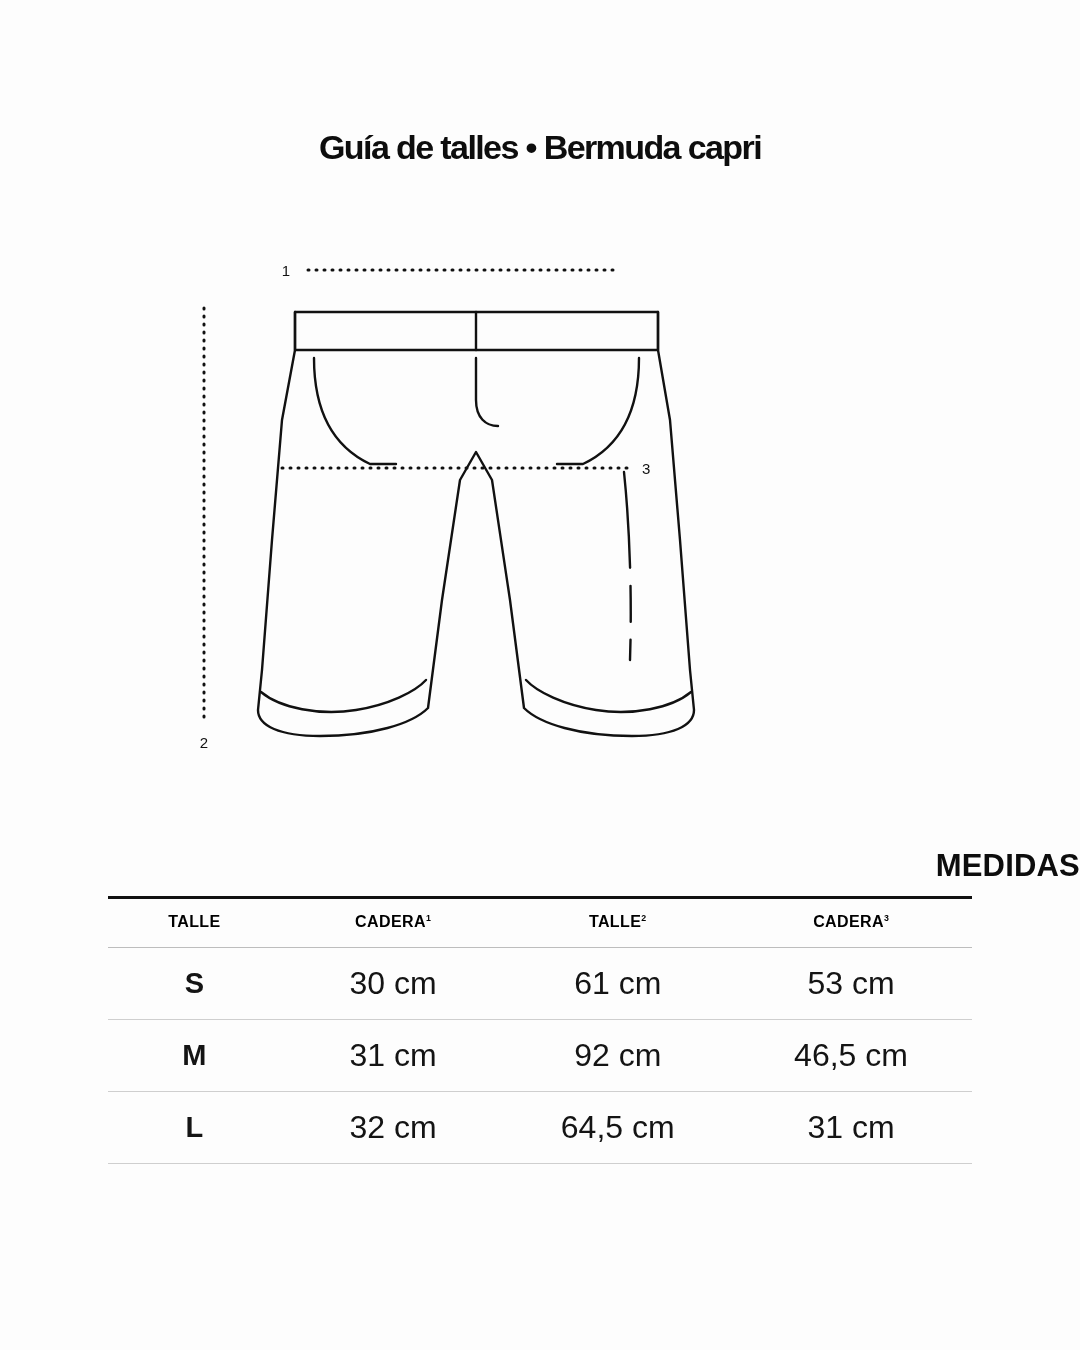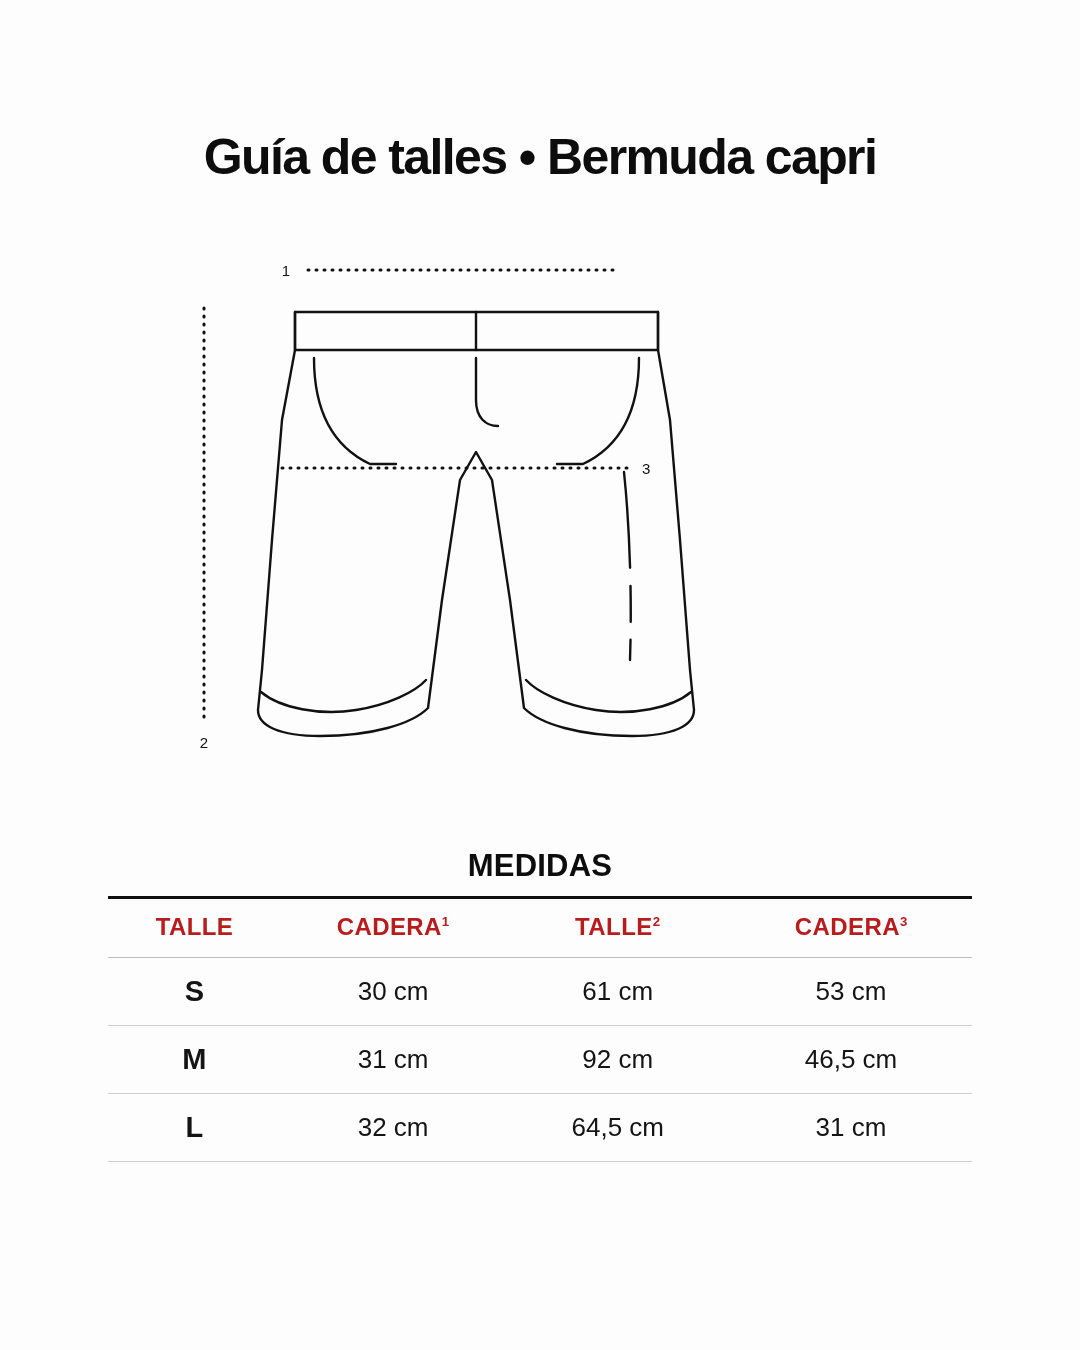--- a/index.html
+++ b/index.html
@@ -23,21 +23,21 @@
     background: #fdfdfd;
   }
 
   
   .title {
     position: absolute;
     top: 128px;
     left: 0;
     width: 1080px;
     text-align: center;
-    font-size: 50px;
+    font-size: 34px;
     font-weight: 700;
     letter-spacing: -1.6px;
     color: #0d0d0d;
     font-family: "Liberation Sans", sans-serif;
   }
 
   
   .illustration {
     position: absolute;
     top: 240px;
@@ -49,52 +49,52 @@
     display: block;
     margin: 0 auto;
   }
 
   
   .measures-heading {
     position: absolute;
     top: 848px;
     left: 0;
     width: 1080px;
-    text-align: center;
+    text-align: right;
     font-size: 31px;
     font-weight: 700;
     letter-spacing: 0.2px;
     color: #0d0d0d;
   }
 
   
   .table-wrap {
     position: absolute;
     top: 896px;
     left: 108px;
     width: 864px;
   }
   table.size-table {
     width: 100%;
     border-collapse: collapse;
     table-layout: fixed;
   }
   table.size-table thead th {
-    font-size: 24px;
+    font-size: 16px;
     font-weight: 700;
     letter-spacing: 0.4px;
     padding: 14px 0 16px 0;
-    color: #b91c1c;
+    color: #000000;
   }
   table.size-table thead tr {
     border-top: 3px solid #111;
     border-bottom: 1.6px solid #bdbdbd;
   }
   table.size-table tbody td {
-    font-size: 26px;
+    font-size: 32px;
     padding: 17px 0 17px 0;
     text-align: center;
     color: #141414;
     border-bottom: 1.6px solid #cfcfcf;
   }
   table.size-table tbody td.size-cell {
     font-weight: 700;
     font-size: 29px;
   }
   table.size-table tbody tr:last-child td {

